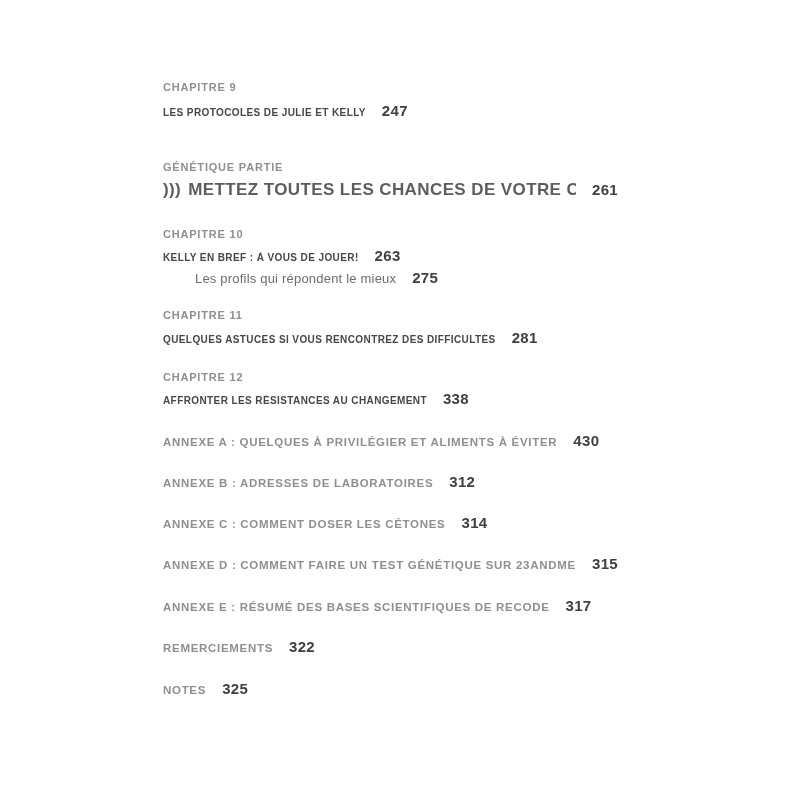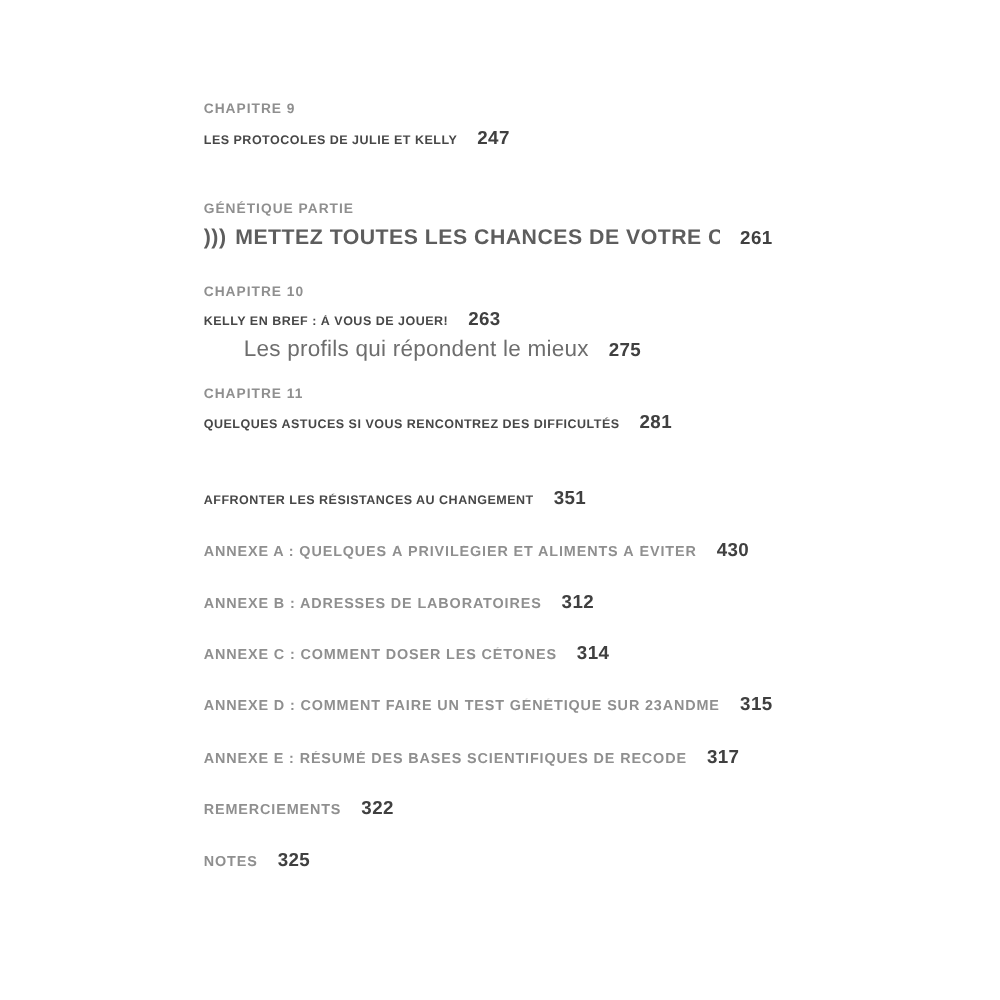--- a/index.html
+++ b/index.html
@@ -48,21 +48,21 @@
     font-size: 17px;
     font-weight: 700;
     letter-spacing: 0.4px;
     color: #5d5d5d;
   }
   .part-prefix {
     font-weight: 700;
     margin-right: 7px;
   }
   .sub-title {
-    font-size: 18px;
+    font-size: 13px;
     font-weight: 400;
     letter-spacing: 0.2px;
     color: #6d6d6d;
     padding-left: 32px;
   }
   .annexe-title {
     font-size: 11.5px;
     font-weight: 600;
     letter-spacing: 0.7px;
     color: #8f8f8f;
@@ -114,23 +114,26 @@
     </div>
 
     <div class="line eyebrow" style="top:309px">
       <span class="title-cell">CHAPITRE 11</span>
     </div>
     <div class="line" style="top:330px">
       <span class="title-cell chapter-title">QUELQUES ASTUCES SI VOUS RENCONTREZ DES DIFFICULTÉS</span>
       <span class="pagenum">281</span>
     </div>
 
+    <div class="line eyebrow" style="top:371px">
+      <span class="title-cell">CHAPITRE 12</span>
+    </div>
     <div class="line" style="top:391px">
       <span class="title-cell chapter-title">AFFRONTER LES RÉSISTANCES AU CHANGEMENT</span>
-      <span class="pagenum">351</span>
+      <span class="pagenum">338</span>
     </div>
 
     <div class="line" style="top:433px">
       <span class="title-cell annexe-title">ANNEXE A : QUELQUES À PRIVILÉGIER ET ALIMENTS À ÉVITER</span>
       <span class="pagenum">430</span>
     </div>
     <div class="line" style="top:474px">
       <span class="title-cell annexe-title">ANNEXE B : ADRESSES DE LABORATOIRES</span>
       <span class="pagenum">312</span>
     </div>

